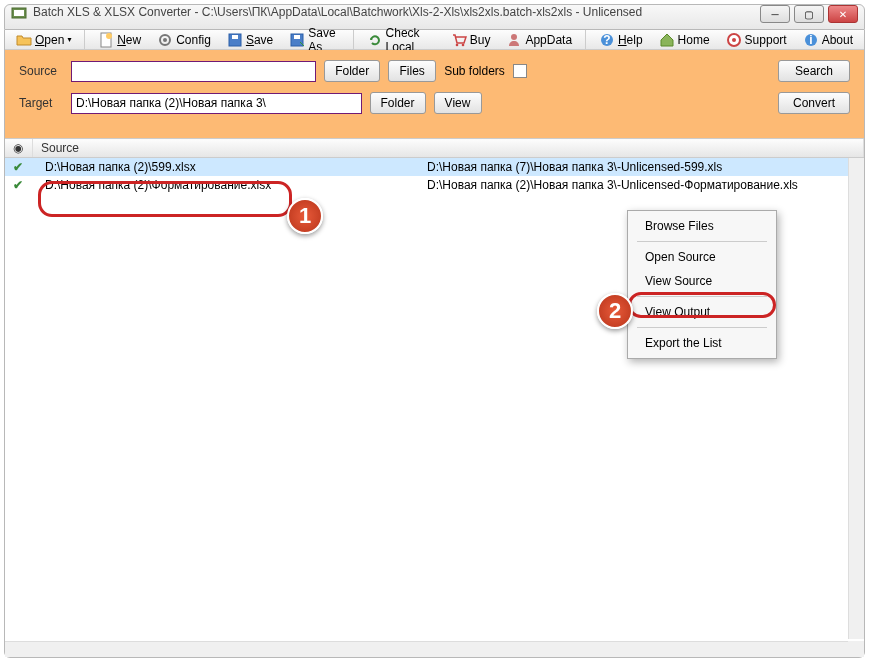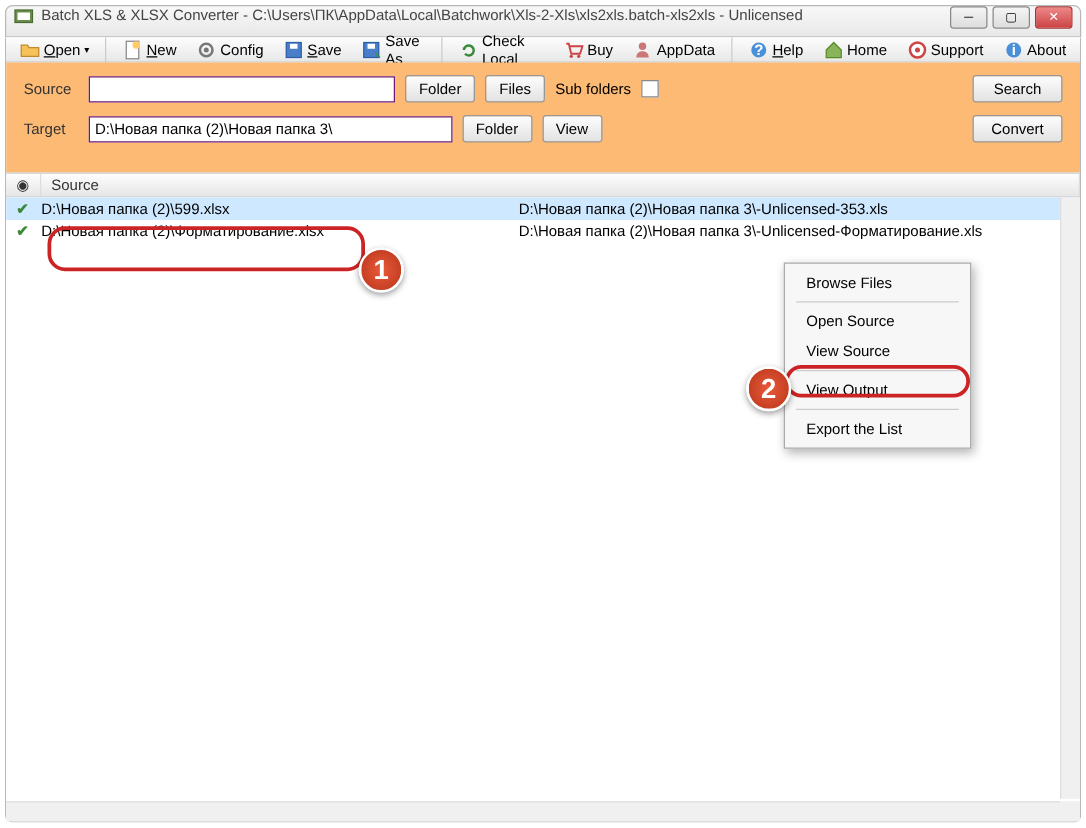--- a/index.html
+++ b/index.html
@@ -24,21 +24,21 @@
 .form-row input.text { flex: 1; height: 21px; border: 1px solid #701a75; padding: 0 4px; background: #fff; }
 .btn { height: 22px; padding: 0 10px; border: 1px solid #999; background: linear-gradient(#fdfdfd,#e2e2e2); border-radius: 3px; cursor: pointer; display: inline-flex; align-items: center; min-width: 48px; justify-content: center; }
 .btn.wide { min-width: 72px; }
 .cb { width: 14px; height: 14px; border: 1px solid #888; background: #fff; }
 .grid-header { height: 20px; background: linear-gradient(#fdfdfd,#e6e6e6); border-top: 1px solid #ccc; border-bottom: 1px solid #ccc; display: flex; align-items: center; }
 .grid-header .hcell { padding: 0 8px; border-right: 1px solid #ddd; height: 100%; display: flex; align-items: center; color: #333; }
 .grid-body { flex: 1; background: #fff; position: relative; }
 .row { height: 18px; display: flex; align-items: center; padding: 0 8px; white-space: nowrap; }
 .row.selected { background: #cde8ff; }
 .row .check { width: 20px; color: #3a8a3a; font-weight: bold; }
-.row .fname { flex: 0 0 382px; overflow: hidden; }
+.row .fname { flex: 0 0 382px; overflow: hidden; margin-left: 12px; }
 .row .result { flex: 1; overflow: hidden; }
 .scrollbar-v { position: absolute; right: 0; top: 0; bottom: 18px; width: 16px; background: #f0f0f0; border-left: 1px solid #ddd; }
 .scrollbar-h { position: absolute; left: 0; right: 16px; bottom: 0; height: 16px; background: #f0f0f0; border-top: 1px solid #ddd; }
 .scroll-corner { position: absolute; right: 0; bottom: 0; width: 16px; height: 16px; background: #f0f0f0; }
 
 
 .ctxmenu { position: absolute; left: 623px; top: 206px; width: 150px; background: #f7f7f7; border: 1px solid #aaa; box-shadow: 2px 3px 8px rgba(0,0,0,0.3); padding: 3px; }
 .ctxitem { padding: 5px 14px; cursor: pointer; border-radius: 2px; }
 .ctxsep { height: 1px; background: #ccc; margin: 3px 6px; }
 
@@ -206,21 +206,21 @@
 
     <div class="grid-header">
       <div class="hcell" style="width:28px;">◉</div>
       <div class="hcell" style="flex:1">Source</div>
     </div>
 
     <div class="grid-body">
       <div class="row selected">
         <span class="check">✔</span>
         <span class="fname">D:\Новая папка (2)\599.xlsx</span>
-        <span class="result">D:\Новая папка (2)\Новая папка 3\-Unlicensed-353.xls</span>
+        <span class="result">D:\Новая папка (7)\Новая папка 3\-Unlicensed-599.xls</span>
       </div>
       <div class="row">
         <span class="check">✔</span>
         <span class="fname">D:\Новая папка (2)\Форматирование.xlsx</span>
         <span class="result">D:\Новая папка (2)\Новая папка 3\-Unlicensed-Форматирование.xls</span>
       </div>
       <div class="scrollbar-v"></div>
       <div class="scrollbar-h"></div>
       <div class="scroll-corner"></div>
     </div>

